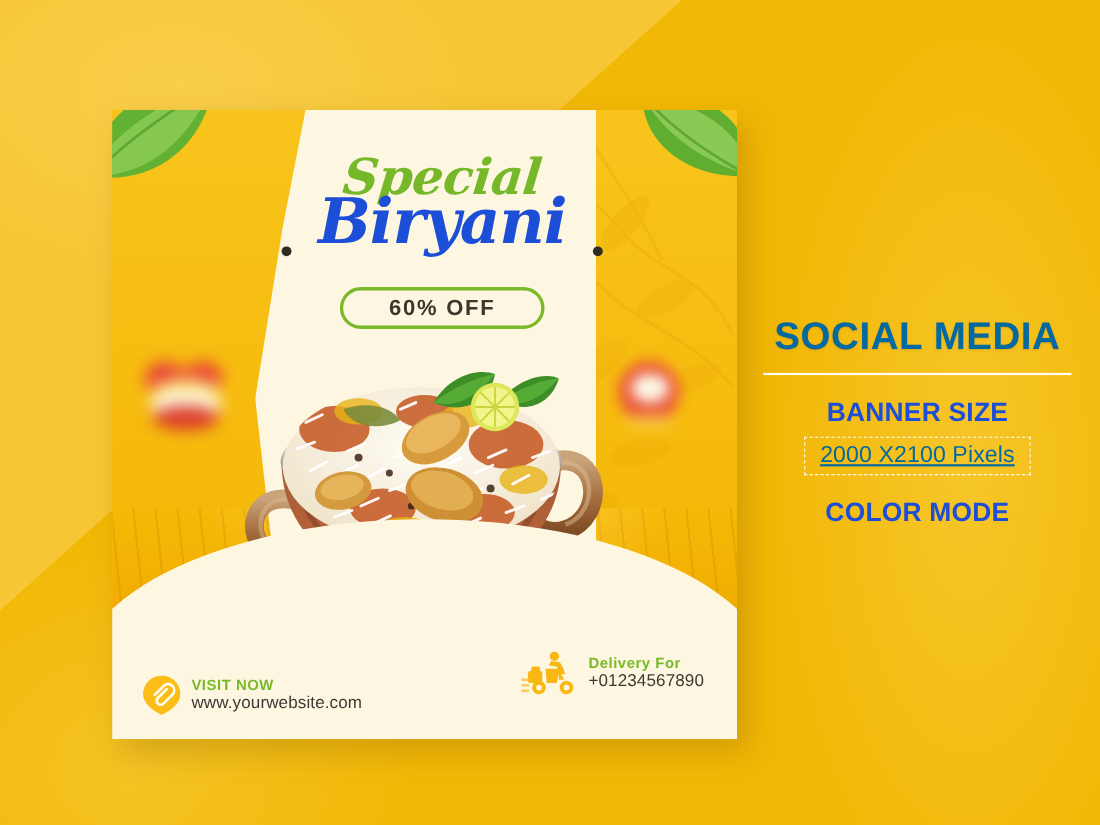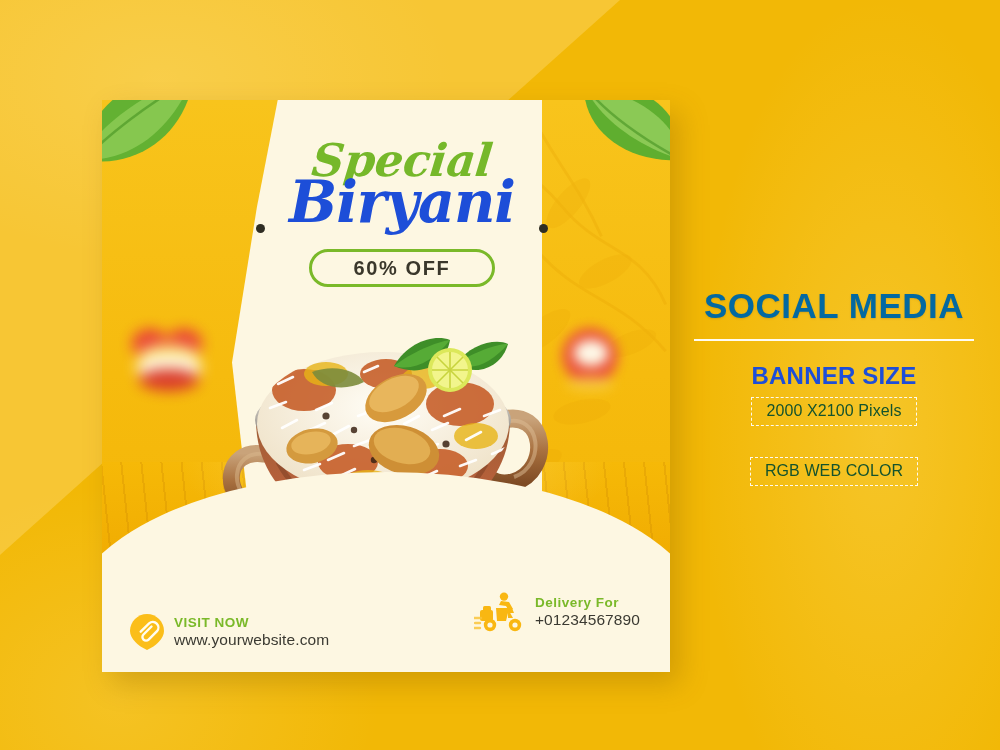--- a/index.html
+++ b/index.html
@@ -113,21 +113,21 @@
   }
   
   #dot-left, #dot-right {
     position:absolute; width:9px; height:9px; border-radius:50%;
     background:#2F2D23; top:49px;
   }
   #dot-left { left:4px; }
   #dot-right { right:4px; }
 
   #offer-pill {
-    margin:20px auto 0; width:186px; height:38px;
+    margin:32px auto 0; width:186px; height:38px;
     border:3px solid #7AB929; border-radius:19px;
     display:flex; align-items:center; justify-content:center;
     color:#3A372B; font-weight:700; font-size:20px; letter-spacing:1.6px;
   }
 
   
   #bowl-wrap {
     position:absolute; left:106px; top:212px; width:350px; height:250px;
   }
 
@@ -169,21 +169,21 @@
   .spec-heading {
     color:#1d4ed8; font-weight:700; font-size:24px;
     letter-spacing:.2px; line-height:1.05;
   }
   .spec-value-box {
     margin:9px auto 0; display:inline-block;
     border:1px dashed rgba(255,255,255,.92);
     padding:4px 14px 5px;
   }
   .spec-value {
-    color:#14532d; font-size:16px; letter-spacing:.1px;
+    color:#0369a1; font-size:21px; letter-spacing:.1px;text-decoration:underline;
   }
 </style>
 </head>
 <body>
 
 <div id="bg-base"></div>
 <div id="bg-diagonal"></div>
 <div id="bg-sheen"></div>
 
 <div id="card">
@@ -430,18 +430,16 @@
   <div id="spec-rule"></div>
 
   <div class="spec-group">
     <div class="spec-heading">BANNER SIZE</div>
     <div class="spec-value-box">
       <span class="spec-value">2000 X2100 Pixels</span>
     </div>
   </div>
 
   <div class="spec-group">
-    <div class="spec-value-box">
-      <span class="spec-value">RGB WEB COLOR</span>
-    </div>
+    <div class="spec-heading">COLOR MODE</div>
   </div>
 
 </div>
 
 </body></html>

